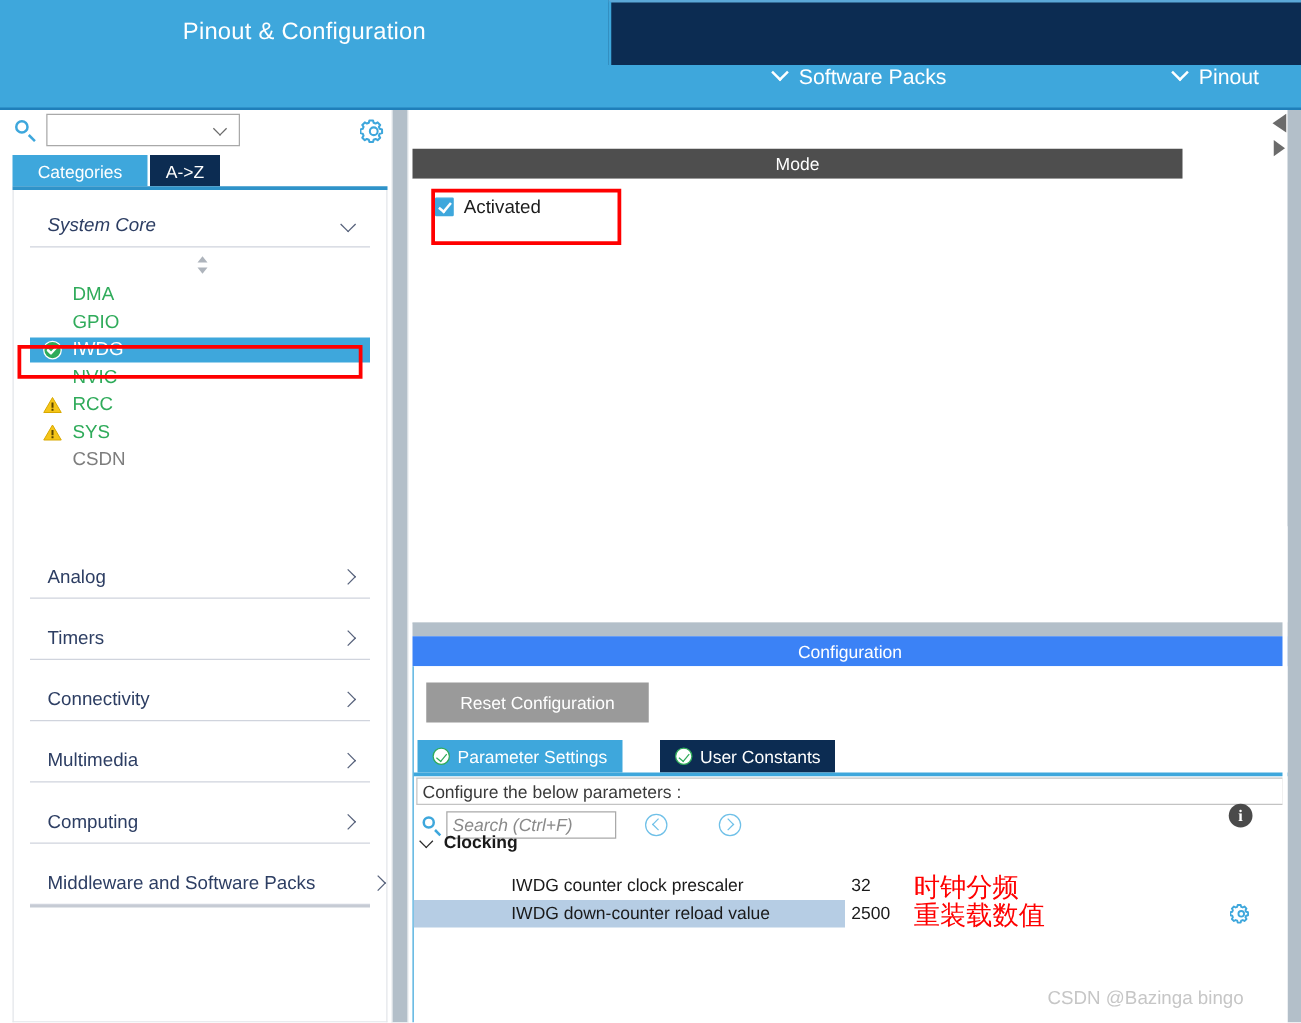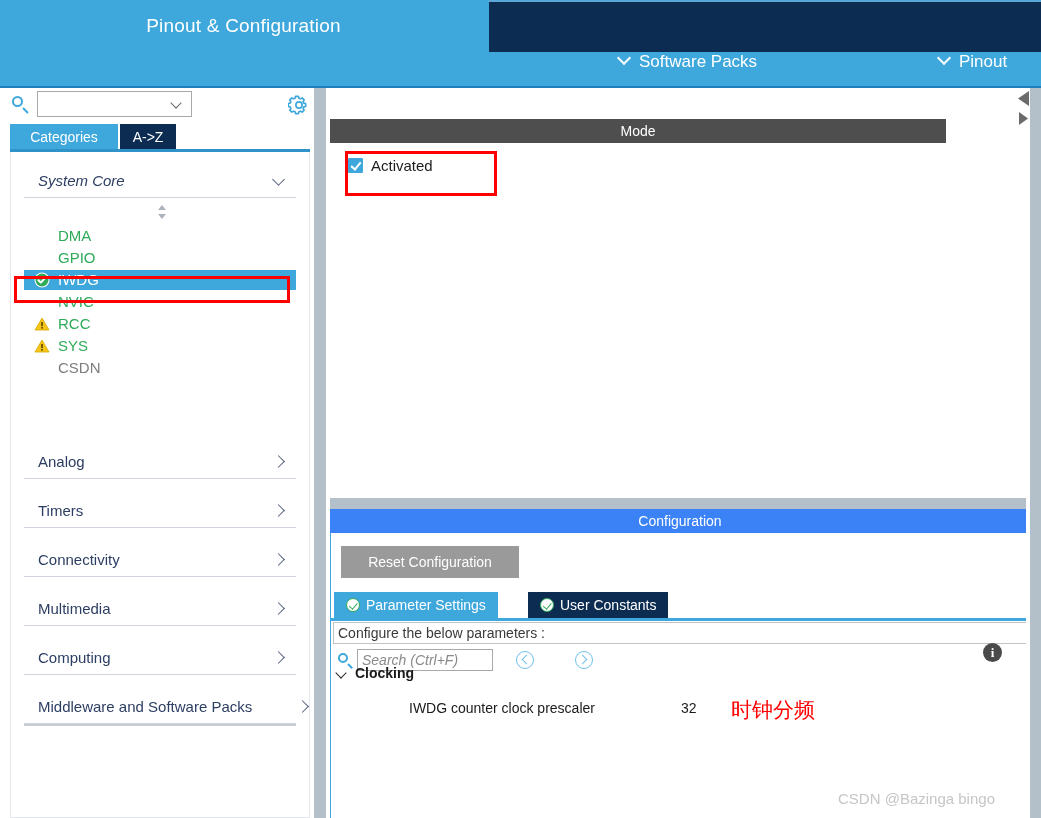--- a/index.html
+++ b/index.html
@@ -837,20 +837,32 @@
         <span class="gchev"></span>
         <span class="glabel">Clocking</span>
       </div>
 
       <div class="paramrow" style="top:165px;">
         <span class="pname">IWDG counter clock prescaler</span>
         <span class="pval">32</span>
         <span class="pnote">时钟分频</span>
       </div>
 
+      <div class="paramrow" style="top:187px;">
+        <span class="pvalhl"></span>
+        <span class="pname">IWDG down-counter reload value</span>
+        <span class="pval">2500</span>
+        <span class="pnote">重装载数值</span>
+        <span class="row-gear">
+          <svg width="18" height="18" viewBox="0 0 24 24">
+            <path fill="none" stroke="#3ea7dc" stroke-width="2" d="M12 9a3 3 0 1 0 0 6 3 3 0 0 0 0-6z"></path>
+            <path fill="none" stroke="#3ea7dc" stroke-width="2" stroke-linejoin="round" d="M19.3 13.6l-.1-3.2 -2-.5 -.7-1.7 1.1-1.7 -2.2-2.2 -1.8 1 -1.7-.7 -.5-2 -3.2 0 -.5 2 -1.7.7 -1.8-1 -2.2 2.2 1.1 1.7 -.7 1.7 -2 .5 0 3.2 2 .5 .7 1.7 -1.1 1.8 2.2 2.2 1.8-1.1 1.7.7 .5 2 3.2 0 .5-2 1.7-.7 1.8 1.1 2.2-2.2 -1.1-1.8 .7-1.7z"></path>
+          </svg>
+        </span>
+      </div>
     </div>
   </div>
 
   <div class="redbox" style="left:345px; top:151px; width:152px; height:45px;"></div>
 
   <div class="rsb-outer"></div>
   <div class="rsb-arrow a1">
     <svg width="13" height="17" viewBox="0 0 13 17">
         <path d="M12 1 L12 16 L1 8.5 Z" fill="#6b6b6b"></path>
       </svg>

